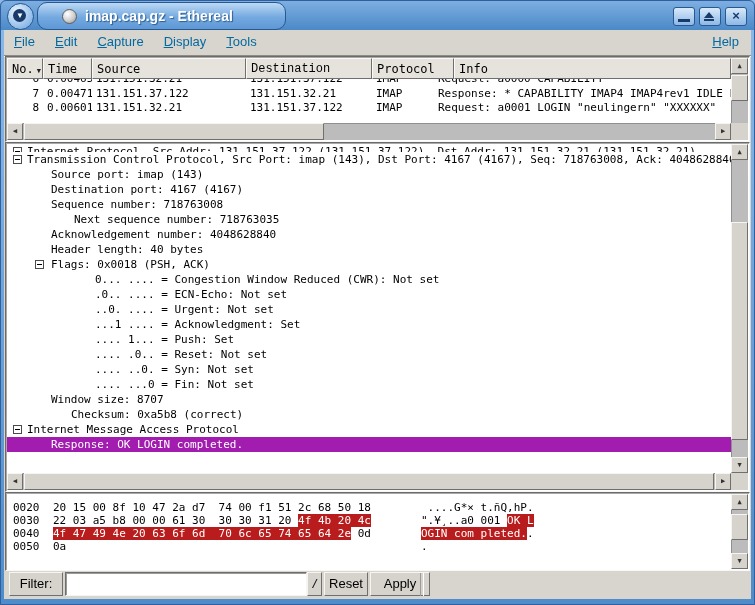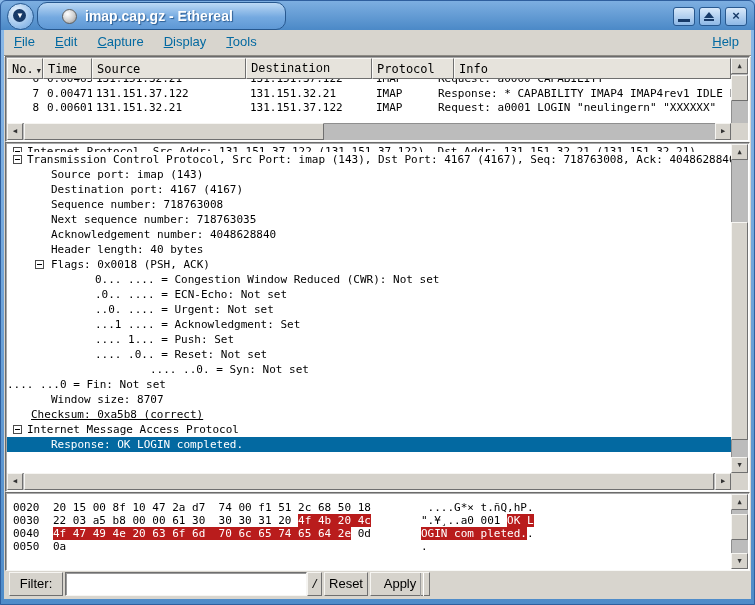--- a/index.html
+++ b/index.html
@@ -69,21 +69,21 @@
   .pcell.dst{width:126px;}
   .pcell.proto{width:62px;}
   .pcell.info{flex:1;}
 
   
   .tree-pane{top:142px;height:348px;}
   .tree-rows{position:absolute;left:1px;top:1px;right:18px;bottom:18px;overflow:hidden;background:#fff;}
   .trow{position:relative;height:15px;line-height:15px;white-space:nowrap;overflow:hidden;}
   .trow.sliver{height:8px;}
   .trow.sliver .txt{display:block;margin-top:-9px;}
-  .trow.sel{background:#0369a1;color:#fff;}
+  .trow.sel{background:#a21caf;color:#fff;}
   .expander{position:absolute;top:3px;width:9px;height:9px;box-sizing:border-box;
             border:1px solid #4a4a4a;background:#fff;}
   .expander:after{content:"";position:absolute;left:1px;right:1px;top:3px;height:1px;background:#000;}
 
   
   .hex-pane{top:492px;height:77px;}
   .hex-rows{position:absolute;left:1px;top:1px;right:18px;bottom:1px;background:#fff;
             overflow:hidden;padding-top:7px;}
   .hexline{position:relative;height:13px;line-height:13px;white-space:pre;}
   .hexline .off{position:absolute;left:6px;}
@@ -207,34 +207,34 @@
     <div class="corner" style="bottom:1px;"></div>
   </div>
 
   <div class="pane tree-pane mono">
     <div class="tree-rows" id="tree-rows">
         <div class="trow sliver"><span class="expander" style="left: 6px;"></span><span class="txt" style="padding-left: 20px; display: inline-block;">Internet Protocol, Src Addr: 131.151.37.122 (131.151.37.122), Dst Addr: 131.151.32.21 (131.151.32.21)</span></div>
         <div class="trow"><span class="expander" style="left: 6px;"></span><span class="txt" style="padding-left: 20px; display: inline-block;">Transmission Control Protocol, Src Port: imap (143), Dst Port: 4167 (4167), Seq: 718763008, Ack: 4048628840, Len: 27</span></div>
         <div class="trow"><span class="txt" style="padding-left: 44px; display: inline-block;">Source port: imap (143)</span></div>
         <div class="trow"><span class="txt" style="padding-left: 44px; display: inline-block;">Destination port: 4167 (4167)</span></div>
         <div class="trow"><span class="txt" style="padding-left: 44px; display: inline-block;">Sequence number: 718763008</span></div>
-        <div class="trow"><span class="txt" style="padding-left: 44px; display: inline-block;">Next sequence number: 718763035</span></div>
+        <div class="trow"><span class="txt" style="padding-left: 67px; display: inline-block;">Next sequence number: 718763035</span></div>
         <div class="trow"><span class="txt" style="padding-left: 44px; display: inline-block;">Acknowledgement number: 4048628840</span></div>
         <div class="trow"><span class="txt" style="padding-left: 44px; display: inline-block;">Header length: 40 bytes</span></div>
         <div class="trow"><span class="expander" style="left: 28px;"></span><span class="txt" style="padding-left: 44px; display: inline-block;">Flags: 0x0018 (PSH, ACK)</span></div>
         <div class="trow"><span class="txt" style="padding-left: 88px; display: inline-block;">0... .... = Congestion Window Reduced (CWR): Not set</span></div>
         <div class="trow"><span class="txt" style="padding-left: 88px; display: inline-block;">.0.. .... = ECN-Echo: Not set</span></div>
         <div class="trow"><span class="txt" style="padding-left: 88px; display: inline-block;">..0. .... = Urgent: Not set</span></div>
         <div class="trow"><span class="txt" style="padding-left: 88px; display: inline-block;">...1 .... = Acknowledgment: Set</span></div>
         <div class="trow"><span class="txt" style="padding-left: 88px; display: inline-block;">.... 1... = Push: Set</span></div>
         <div class="trow"><span class="txt" style="padding-left: 88px; display: inline-block;">.... .0.. = Reset: Not set</span></div>
-        <div class="trow"><span class="txt" style="padding-left: 116px; display: inline-block; margin-left: 27px;">.... ..0. = Syn: Not set</span></div>
-        <div class="trow"><span class="txt" style="display: inline-block;">.... ...0 = Fin: Not set</span></div>
+        <div class="trow"><span class="txt" style="padding-left: 88px; display: inline-block;">.... ..0. = Syn: Not set</span></div>
+        <div class="trow"><span class="txt" style="padding-left: 88px; display: inline-block;">.... ...0 = Fin: Not set</span></div>
         <div class="trow"><span class="txt" style="padding-left: 44px; display: inline-block;">Window size: 8707</span></div>
-        <div class="trow"><span class="txt" style="padding-left: 24px; display: inline-block; text-decoration: underline;">Checksum: 0xa5b8 (correct)</span></div>
+        <div class="trow"><span class="txt" style="padding-left: 64px; display: inline-block;">Checksum: 0xa5b8 (correct)</span></div>
         <div class="trow"><span class="expander" style="left: 6px;"></span><span class="txt" style="padding-left: 20px; display: inline-block;">Internet Message Access Protocol</span></div>
         <div class="trow sel"><span class="txt" style="padding-left: 44px; display: inline-block;">Response: OK LOGIN completed.</span></div>
       </div>
     <div class="hscroll">
       <div class="sb-btn left">◀</div>
       <div class="sb-thumb" style="left:17px;right:17px;top:0;height:17px;"></div>
       <div class="sb-btn right">▶</div>
     </div>
     <div class="vscroll">
       <div class="sb-btn up">▲</div>

